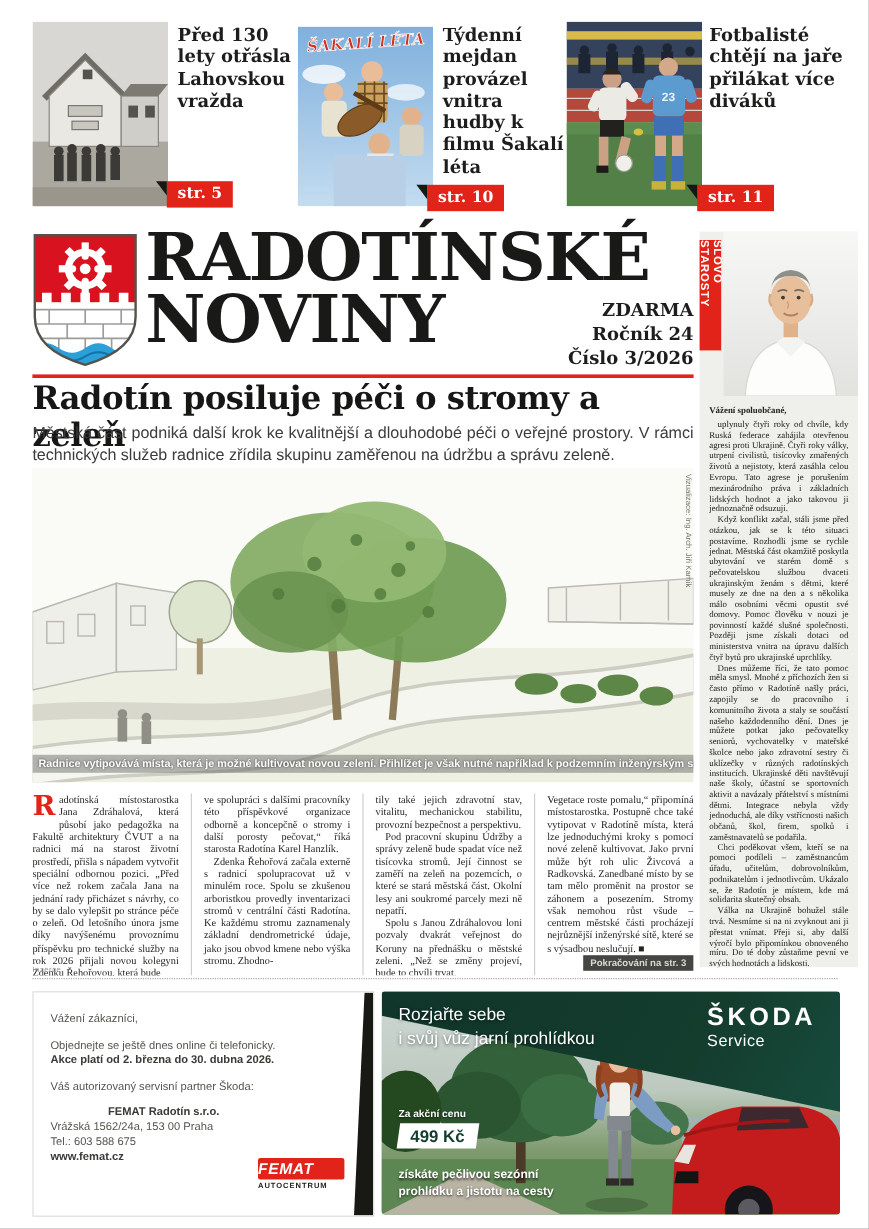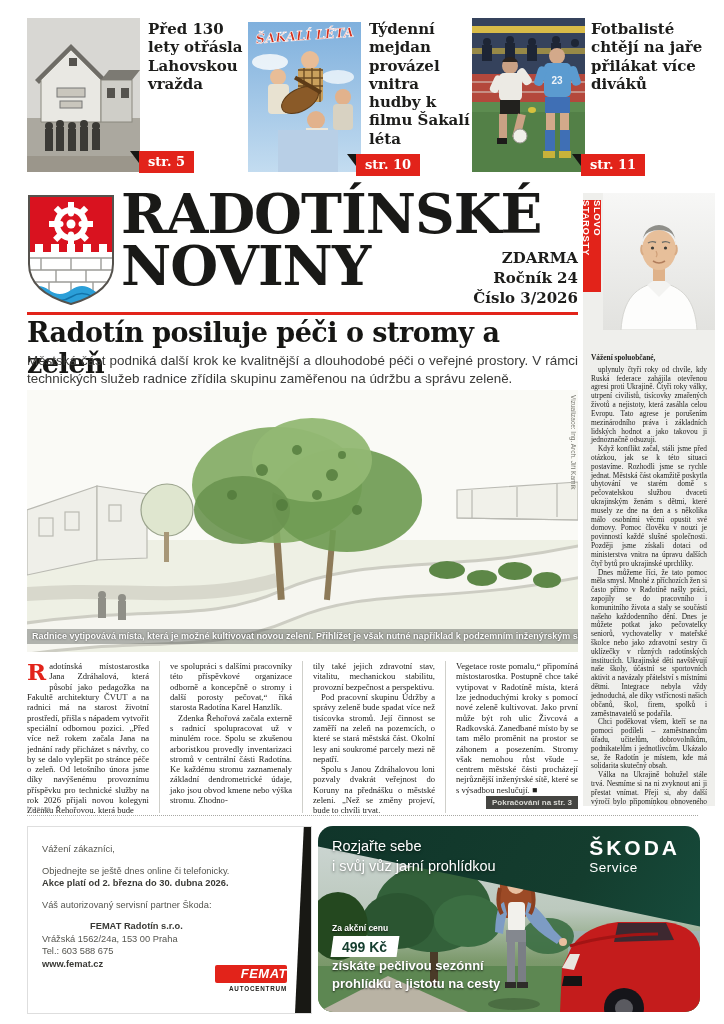--- a/index.html
+++ b/index.html
@@ -43,53 +43,53 @@
   
   .mayor{position:absolute;left:583px;top:193px;width:132px;height:613px;background:#efefec;}
   .mayor-photo{position:absolute;left:20px;top:0;width:112px;height:137px;
            background:linear-gradient(180deg,#f7f7f6 0%,#e2e2df 100%);overflow:hidden;}
   .mayor-banner{position:absolute;left:0;top:7px;width:18px;height:92px;background:#e2231a;
            color:#fff;font-weight:bold;font-size:9.5px;letter-spacing:.6px;writing-mode:vertical-rl;
            display:flex;align-items:center;justify-content:center;}
   .mayor-text{position:absolute;left:0;top:137px;right:0;bottom:0;padding:8px 8px 0 8px;
            font-family:"Liberation Serif",serif;font-size:7.4px;line-height:1.19;
            text-align:justify;color:#22221f;overflow:hidden;}
-  .mayor-text .salut{font-weight:bold;margin:16px 0 3px 0;}
+  .mayor-text .salut{font-weight:bold;margin:0 0 3px 0;}
   .mayor-text p{margin:0;}
   .mayor-text p + p{text-indent:7px;}
   
   .inzerce{position:absolute;left:27px;top:805px;font-size:6.5px;color:#999;letter-spacing:.4px;}
   .dotted{position:absolute;left:27px;top:815px;width:671px;border-top:1px dotted #a8a8a4;}
   .femat{position:absolute;left:27px;top:826px;width:285px;height:188px;background:#fff;
          border:1px solid #dedede;box-sizing:border-box;padding:16px 14px;
          font-size:9.3px;line-height:1.35;color:#55554f;}
   .femat p{margin:0 12px 9px 0;width:232px;}
   .femat .b{font-weight:bold;color:#3a3a36;}
   .femat-dark{position:absolute;right:0;top:0;bottom:0;width:16px;background:#181814;
          clip-path:polygon(55% 0,100% 0,100% 100%,0 100%);}
-  .femat-logo{position:absolute;right:24px;bottom:20px;width:72px;text-align:right;}
+  .femat-logo{position:absolute;right:24px;bottom:20px;width:72px;text-align:left;}
   .femat-logo .box{background:#e2231a;color:#fff;font-weight:bold;font-style:italic;
          font-size:13px;line-height:18px;border-radius:2px;letter-spacing:.5px;}
   .femat-logo .sub{font-size:6.3px;font-weight:bold;letter-spacing:.8px;color:#23231f;margin-top:2px;}
-  .skoda{position:absolute;left:318px;top:826px;width:382px;height:186px;border-radius:15px;
+  .skoda{position:absolute;left:318px;top:826px;width:382px;height:186px;border-radius:3px;
          overflow:hidden;background:linear-gradient(180deg,#cfd8d6 0%,#bcc9be 45%,#7d9a6d 72%,#5f854f 100%);}
   .skoda-wedge{position:absolute;left:0;top:0;width:100%;height:100%;
          background:linear-gradient(120deg,#10352a 0%,#143d2e 60%,#175040 100%);
          clip-path:polygon(0 0,100% 0,100% 54%,0 11%);}
   .skoda-logo{position:absolute;right:20px;top:11px;text-align:left;color:#fff;}
   .skoda-logo .brand{font-size:21px;font-weight:bold;letter-spacing:3px;line-height:1;}
   .skoda-logo .svc{font-size:13.5px;font-weight:400;letter-spacing:.5px;margin-top:2px;}
   .skoda-head{position:absolute;left:14px;top:11px;color:#fff;font-size:14.5px;line-height:1.35;
          font-weight:400;text-shadow:0 1px 3px rgba(0,0,0,.55);}
   .skoda-price{position:absolute;left:14px;top:97px;color:#fff;}
   .skoda-price .lbl{font-size:8.5px;font-weight:bold;text-shadow:0 1px 2px rgba(0,0,0,.7);}
   .skoda-price .pricebox{margin-top:3px;width:66px;height:21px;background:#fff;
          transform:skewX(-8deg);display:flex;align-items:center;justify-content:center;}
   .skoda-price .pricebox span{transform:skewX(8deg);color:#143d2e;font-weight:bold;font-size:14px;}
-  .skoda-price .benefit{margin-top:0;font-size:13px;font-weight:bold;line-height:1.35;
+  .skoda-price .benefit{margin-top:16px;font-size:10px;font-weight:bold;line-height:1.35;
          text-shadow:0 1px 2px rgba(0,0,0,.7);}
 </style>
 </head>
 <body>
 
 <div id="page">
 
   <div class="teaser-img" style="left:27px;top:18px;width:113px;height:154px;">
     <svg width="113" height="154" viewBox="0 0 113 154">
       <rect width="113" height="154" fill="#d8d7d3"></rect>

